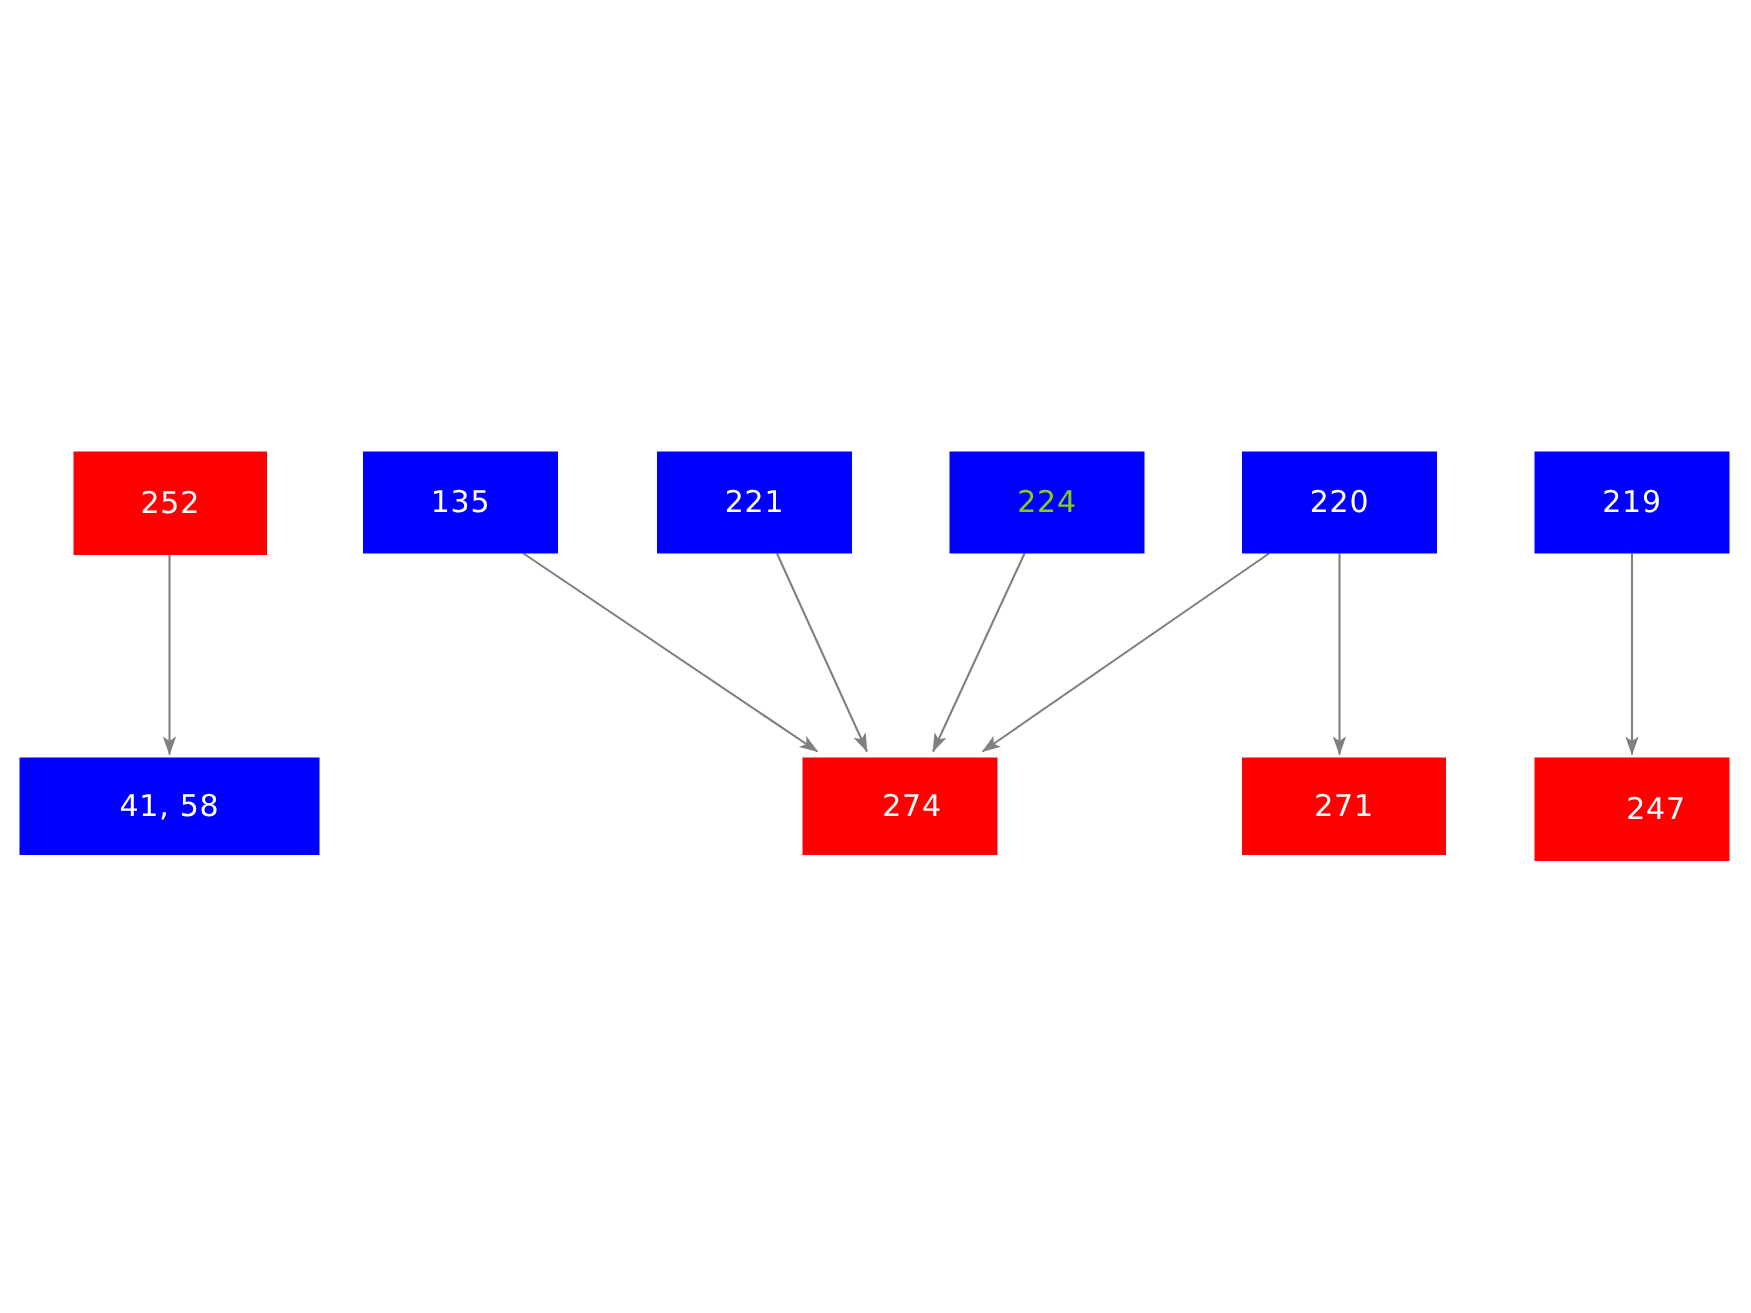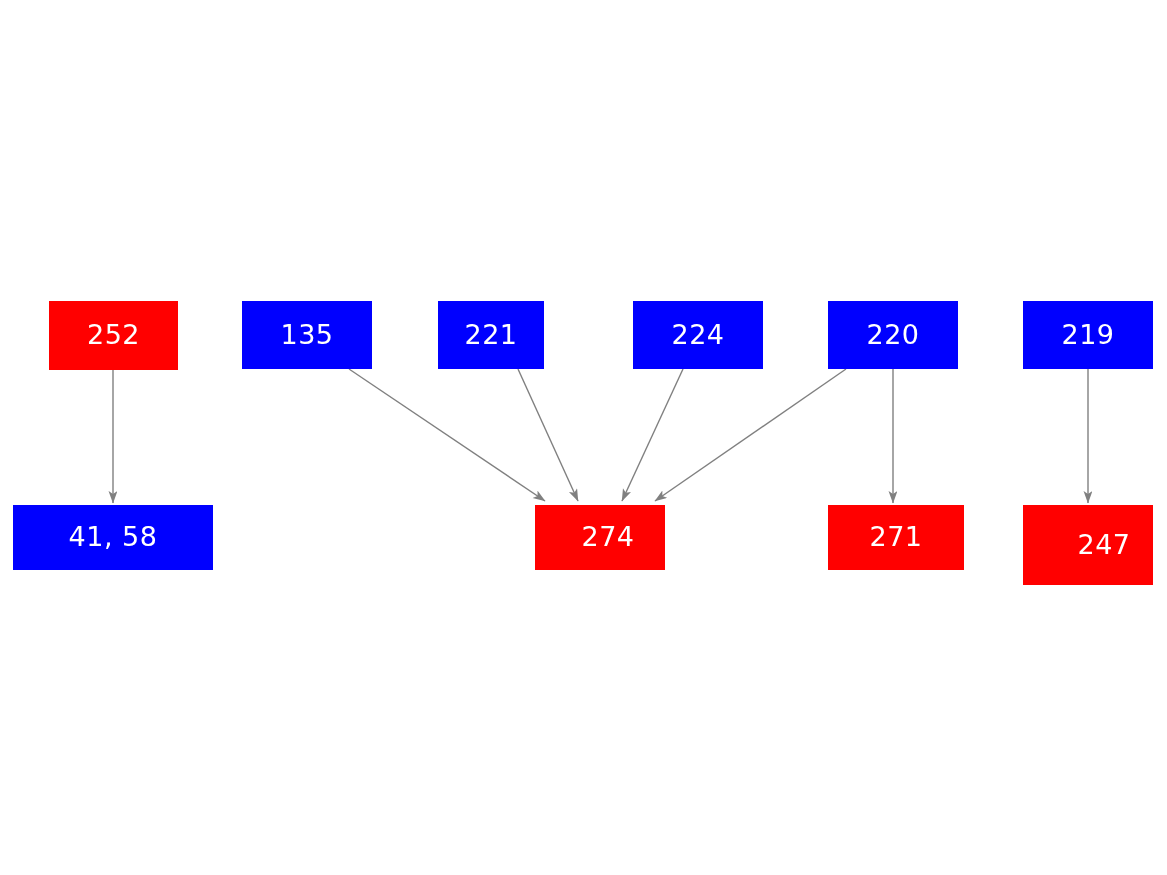--- a/index.html
+++ b/index.html
@@ -25,21 +25,21 @@
     height: 875px;
     pointer-events: none;
   }
   .node {
     position: absolute;
     box-sizing: border-box;
     display: flex;
     align-items: center;
     justify-content: center;
     color: #ffffff;
-    font-size: 27px;
+    font-size: 20px;
     font-family: "DejaVu Sans", sans-serif;
     line-height: 1;
     letter-spacing: 0.5px;
     white-space: nowrap;
   }
   .node-label {
     display: block;
     transform: translateY(-1px);
   }
 </style>
@@ -65,39 +65,39 @@
       </g>
   </svg>
 
   <div id="nodes-group">
       <div class="node" style="left: 49px; top: 301px; width: 129px; height: 69px; background: rgb(255, 0, 0); color: rgb(255, 255, 255);">
         <span class="node-label">252</span>
       </div>
       <div class="node" style="left: 242px; top: 301px; width: 130px; height: 68px; background: rgb(0, 0, 255); color: rgb(255, 255, 255);">
         <span class="node-label">135</span>
       </div>
-      <div class="node" style="left: 438px; top: 301px; width: 106px; height: 68px; background: rgb(0, 0, 255); color: rgb(255, 255, 255);">
+      <div class="node" style="left: 438px; top: 301px; width: 130px; height: 68px; background: rgb(0, 0, 255); color: rgb(255, 255, 255);">
         <span class="node-label">221</span>
       </div>
-      <div class="node" style="left: 633px; top: 301px; width: 130px; height: 68px; background: rgb(0, 0, 255); color: #ffffff; justify-content: center;">
+      <div class="node" style="left: 633px; top: 301px; width: 130px; height: 68px; background: rgb(0, 0, 255); color: #84cc16; justify-content: center;">
         <span class="node-label">224</span>
       </div>
       <div class="node" style="left: 828px; top: 301px; width: 130px; height: 68px; background: rgb(0, 0, 255); color: rgb(255, 255, 255);">
         <span class="node-label">220</span>
       </div>
       <div class="node" style="left: 1023px; top: 301px; width: 130px; height: 68px; background: rgb(0, 0, 255); color: rgb(255, 255, 255);">
         <span class="node-label">219</span>
       </div>
       <div class="node" style="left: 13px; top: 505px; width: 200px; height: 65px; background: rgb(0, 0, 255); color: rgb(255, 255, 255);">
         <span class="node-label">41, 58</span>
       </div>
       <div class="node" style="left: 535px; top: 505px; width: 130px; height: 65px; background: rgb(255, 0, 0); color: rgb(255, 255, 255); padding-left: 16px;">
         <span class="node-label">274</span>
       </div>
       <div class="node" style="left: 828px; top: 505px; width: 136px; height: 65px; background: rgb(255, 0, 0); color: rgb(255, 255, 255);">
         <span class="node-label">271</span>
       </div>
-      <div class="node" style="left: 1023px; top: 505px; width: 130px; height: 80px; background: rgb(255, 0, 0); color: rgb(255, 255, 255); padding-left: 32px;">
+      <div class="node" style="left: 1023px; top: 505px; width: 130px; height: 69px; background: rgb(255, 0, 0); color: rgb(255, 255, 255); padding-left: 32px;">
         <span class="node-label">247</span>
       </div>
     </div>
 
 </div>
 
 </body></html>

